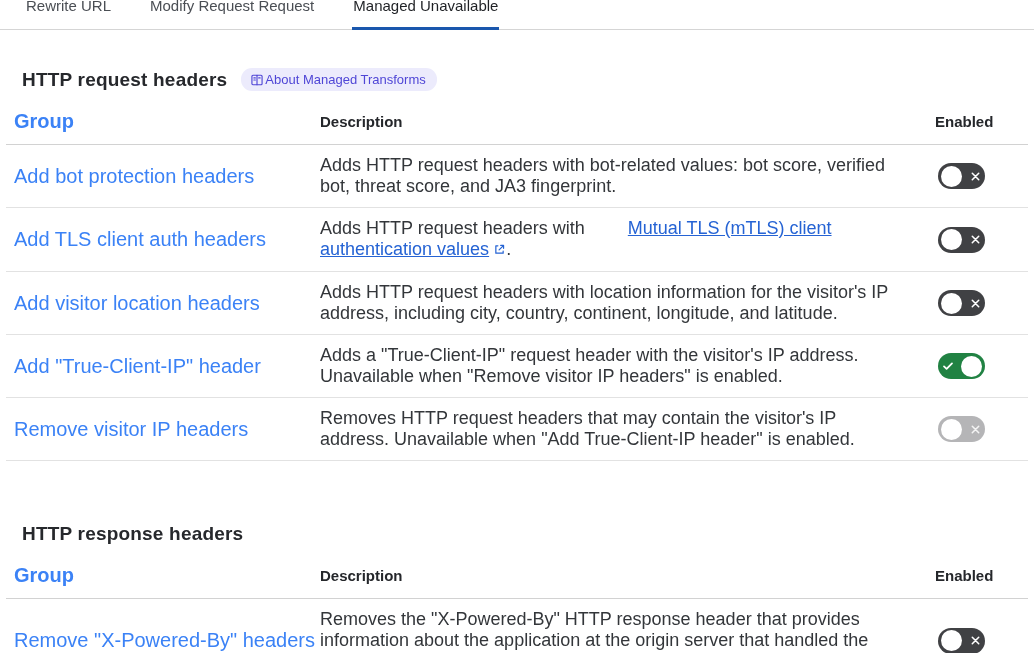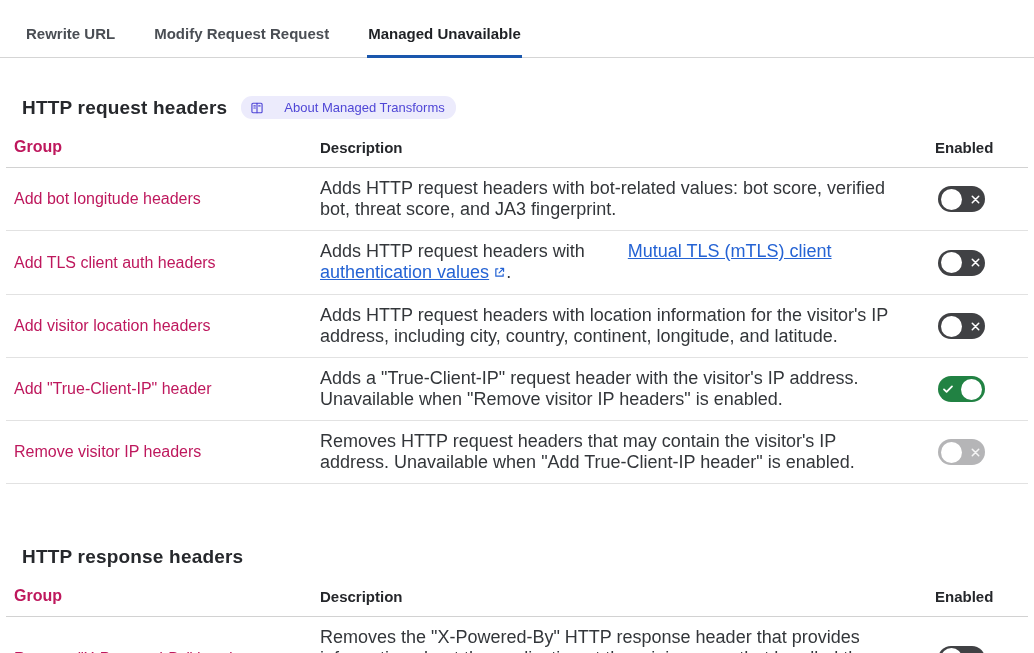--- a/index.html
+++ b/index.html
@@ -1,42 +1,42 @@
 <!DOCTYPE html>
 <html><head>
 <meta charset="utf-8">
 <style>
   * { box-sizing: border-box; margin: 0; padding: 0; }
   html, body { width: 1034px; height: 653px; background: #fff; overflow: hidden; }
   body { font-family: "Liberation Sans", "DejaVu Sans", sans-serif; color: #33363a; }
 
   
   .tabbar { display: flex; align-items: flex-end; gap: 37px; padding-left: 25px;
-            border-bottom: 1px solid #d5d5d5; height: 58px; font-weight: bold; }
+            border-bottom: 1px solid #d5d5d5; height: 30px; }
   .tab { font-size: 15px; color: #4a4e54; padding: 14px 1px 13px; cursor: pointer;
          border-bottom: 3px solid transparent; margin-bottom: -1px; white-space: nowrap; }
   .tab.active { color: #1f2125; border-bottom-color: #1a57ad; }
 
   
   .main { padding: 0 6px; }
   .section-head { display: flex; align-items: center; gap: 14px; margin: 38px 16px 12px; }
   .section-title { font-size: 19px; font-weight: 700; color: #26282c; letter-spacing: .2px; }
-  .badge { display: inline-flex; align-items: center; gap: 20px; background: #ecebfc;
+  .badge { display: inline-flex; align-items: center; gap: 1px; background: #ecebfc;
            color: #4f46d6; font-size: 13px; padding: 4px 11px 4px 9px; border-radius: 11px;
            cursor: pointer; }
   .badge svg { display: block; }
 
   
   .table { width: 100%; }
   .trow { display: grid; grid-template-columns: 314px 1fr 93px; align-items: center;
           border-bottom: 1px solid #e2e2e2; }
   .trow.head { border-bottom: 1px solid #d2d2d2; }
   .cell { padding: 10px 0; }
   .head .cell { padding: 7px 0 11px; font-size: 15px; font-weight: 700; color: #25272b; }
-  .cell.group { padding-left: 8px; font-size: 16px; color: #be185d; }
+  .cell.group { padding-left: 8px; font-size: 20px; color: #3b82f6; }
   .cell.desc  { font-size: 18px; line-height: 21px; color: #33363a; padding-right: 30px; }
   .cell.toggle-cell { display: flex; justify-content: flex-start; padding-left: 3px; }
   .head .toggle-cell-h { padding-left: 0; }
 
   .desc-link { color: #2563d4; text-decoration: underline; cursor: pointer; padding-left: 38px; }
   .ext-icon { display: inline-block; vertical-align: -1px; margin-left: 4px; color: #2563d4; }
 
   
   .toggle { width: 47px; height: 26px; border-radius: 13px; display: flex; align-items: center;
             justify-content: space-between; padding: 0 3px; cursor: pointer; flex: none; }
@@ -77,21 +77,21 @@
   </div>
 
   <div class="table">
     <div class="trow head">
       <div class="cell group">Group</div>
       <div class="cell">Description</div>
       <div class="cell toggle-cell-h">Enabled</div>
     </div>
     <div>
         <div class="trow">
-          <div class="cell group">Add bot longitude headers</div>
+          <div class="cell group">Add bot protection headers</div>
           <div class="cell desc"><span>Adds HTTP request headers with bot-related values: bot score, verified bot, threat score, and JA3 fingerprint.</span></div>
           <div class="cell toggle-cell">
             <div class="toggle off">
               <span class="knob"></span>
               <span class="sym">
                 <svg width="11" height="11" viewBox="0 0 12 12" fill="none" stroke="currentColor" stroke-width="1.7" stroke-linecap="round">
                   <path d="M2.5 2.5l7 7M9.5 2.5l-7 7"></path>
                 </svg>
               </span>
             </div>

